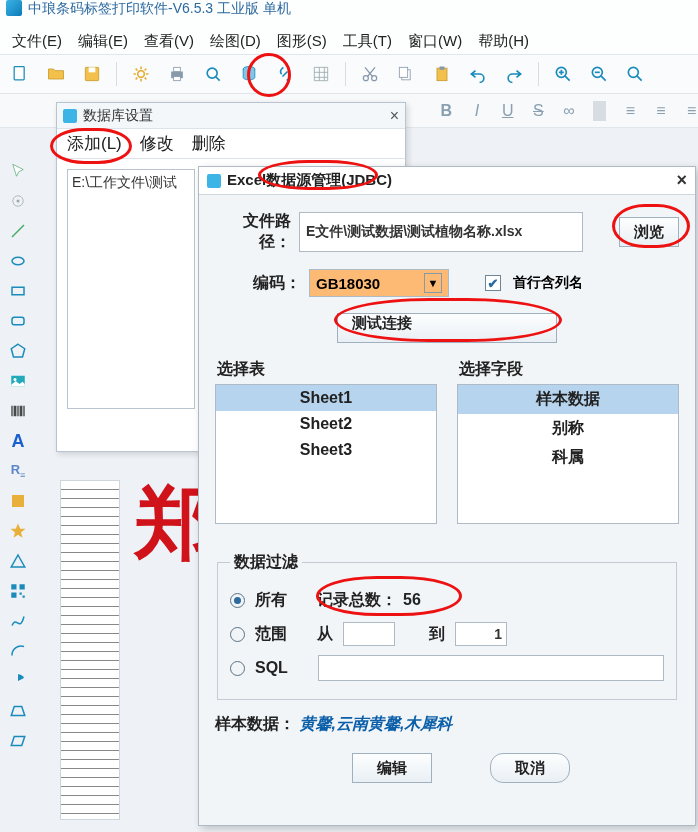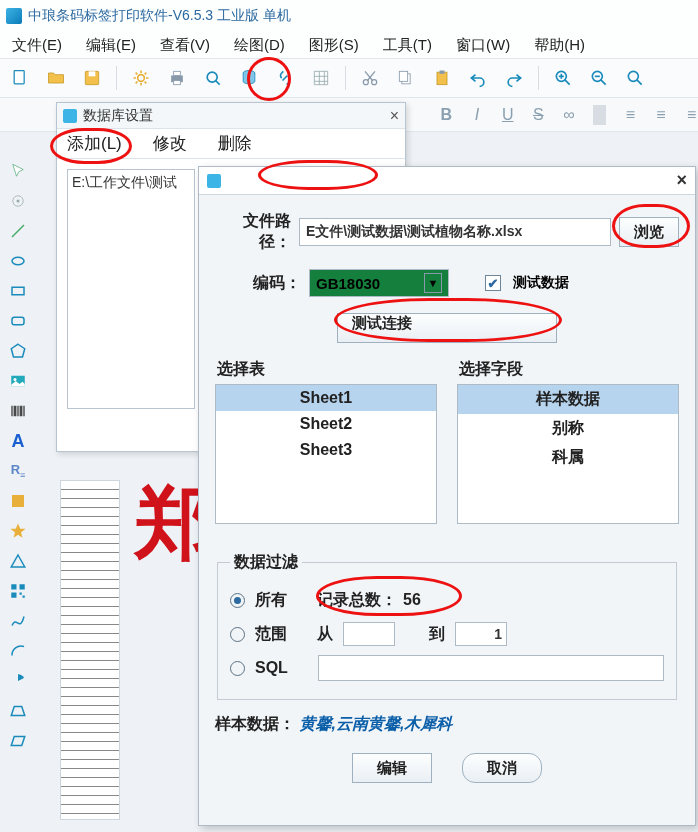--- a/index.html
+++ b/index.html
@@ -1,23 +1,23 @@
 <!DOCTYPE html>
 <html><head>
 <meta charset="utf-8">
 <style>
   * { box-sizing: border-box; font-family: "Microsoft YaHei", SimSun, sans-serif; }
   body { margin: 0; padding: 0; width: 698px; height: 832px; background: #eef2f6; overflow: hidden; position: relative; font-size: 14px; }
 
   
-  .titlebar { height: 28px; background: #fdfefe; display: flex; align-items: center; padding: 16px 6px; color: #2c6aa0; font-size: 14px; }
+  .titlebar { height: 28px; background: #fdfefe; display: flex; padding: 0 6px; color: #2c6aa0; font-size: 14px; }
   .titlebar .app-icon { width: 16px; height: 16px; background: linear-gradient(135deg,#3cb4e6,#0b7bb8); border-radius: 2px; margin-right: 6px; }
 
   
-  .menubar { height: 26px; background: #fdfefe; display: flex; align-items: center; padding: 0 6px; font-size: 15px; color: #222; gap: 12px; }
+  .menubar { height: 26px; background: #fdfefe; display: flex; align-items: center; padding: 0 6px; font-size: 15px; color: #222; gap: 4px; }
   .menubar span { padding: 2px 6px; cursor: default; }
 
   
   .toolbar { height: 40px; background: #f9fbfd; border-top: 1px solid #dfe6ec; border-bottom: 1px solid #dfe6ec; display: flex; align-items: center; padding: 0 8px; gap: 12px; position: relative; }
   .toolbar .tbtn { width: 24px; height: 24px; display: flex; align-items: center; justify-content: center; position: relative; }
   .toolbar svg { width: 20px; height: 20px; }
   .sep { width: 1px; height: 24px; background: #d7dde3; }
 
   .red-circle { position: absolute; border: 3px solid #e11; border-radius: 50%; pointer-events: none; }
 
@@ -37,36 +37,36 @@
   }
 
   
   .watermark { position: absolute; left: 135px; top: 470px; font-size: 80px; color: #d0121b; font-family: "KaiTi", serif; font-weight: bold; }
 
   
   .dlg1 { position: absolute; left: 56px; top: 102px; width: 350px; height: 350px; background: #fff; border: 1px solid #b8c4cf; box-shadow: 2px 2px 6px rgba(0,0,0,.15); }
   .dlg1-title { height: 26px; background: #f3f7fa; display: flex; align-items: center; padding: 0 6px; font-size: 14px; color: #333; border-bottom: 1px solid #dce3e9; }
   .dlg1-title .close { margin-left: auto; font-size: 16px; color: #555; }
   .dlg1-title .ticon { width: 14px; height: 14px; background: #3cb4e6; border-radius: 2px; margin-right: 6px; }
-  .dlg1-tabs { height: 30px; display: flex; align-items: center; gap: 31px; padding: 0 10px; font-size: 17px; color: #222; border-bottom: 1px solid #dce3e9; }
+  .dlg1-tabs { height: 30px; display: flex; align-items: center; gap: 18px; padding: 0 10px; font-size: 17px; color: #222; border-bottom: 1px solid #dce3e9; }
   .dlg1-body { padding: 10px; }
   .pathbox { width: 128px; height: 240px; border: 1px solid #b8c4cf; background: #fff; padding: 4px; font-size: 14px; color: #333; }
 
   
   .dlg2 { position: absolute; left: 198px; top: 166px; width: 498px; height: 660px; background: #f1f5f8; border: 1px solid #aebac5; box-shadow: 3px 3px 8px rgba(0,0,0,.2); }
   .dlg2-title { height: 28px; background: #fff; display: flex; align-items: center; padding: 0 8px; font-size: 15px; font-weight: bold; color: #222; border-bottom: 1px solid #cfd7de; }
   .dlg2-title .close { margin-left: auto; font-size: 18px; color: #333; }
   .dlg2-title .ticon { width: 14px; height: 14px; background: #3cb4e6; border-radius: 2px; margin-right: 6px; }
   .dlg2-body { padding: 16px 16px 10px 16px; position: relative; font-weight: bold; }
 
   .row { display: flex; align-items: center; margin-bottom: 16px; gap: 8px; }
   .lbl { width: 76px; text-align: right; font-size: 16px; color: #222; }
-  .txtinput { flex: 1; height: 28px; border: 1px solid #aebac5; background: #fff; padding: 0 6px; font-size: 14px; color: #333; display: flex; align-items: center; overflow: hidden; white-space: nowrap; }
-  .btn { height: 30px; padding: 0 14px; border: 1px solid #9fb1c0; background: linear-gradient(#fdfefe,#e9eff4); font-size: 15px; color: #222; display: inline-flex; align-items: center; justify-content: center; cursor: pointer; }
-  .select { width: 140px; height: 28px; border: 1px solid #aebac5; background: #15803d; display: flex; align-items: center; padding: 0 6px; font-size: 15px; position: relative; }
+  .txtinput { flex: 1; height: 40px; border: 1px solid #aebac5; background: #fff; padding: 0 6px; font-size: 14px; color: #333; display: flex; align-items: center; overflow: hidden; white-space: nowrap; }
+  .btn { height: 30px; padding: 0 14px; border: 1px solid #9fb1c0; background: linear-gradient(#fdfefe,#e9eff4); font-size: 15px; color: #222; display: inline-flex; align-items: center; justify-content: center; cursor: pointer; margin-left: 28px; }
+  .select { width: 140px; height: 28px; border: 1px solid #aebac5; background: #fdba74; display: flex; align-items: center; padding: 0 6px; font-size: 15px; position: relative; }
   .select .arrow { margin-left: auto; border: 1px solid #89a; width: 18px; height: 20px; display: flex; align-items: center; justify-content: center; font-size: 11px; }
   .chk { width: 16px; height: 16px; border: 1px solid #6f8699; background: #fff; display: inline-flex; align-items: center; justify-content: center; font-size: 13px; color: #2c6aa0; margin-right: 4px; }
 
   .widebtn { width: 220px; margin: 0 auto; display: block; }
 
   .listpair { display: flex; gap: 20px; margin-top: 6px; }
   .listcol { flex: 1; }
   .listcol .colhdr { font-size: 16px; color: #222; margin-bottom: 4px; padding-left: 2px; }
   .listbox { height: 140px; border: 1px solid #aebac5; background: #fff; overflow: hidden; }
   .listbox .item { padding: 4px 8px; font-size: 16px; color: #222; text-align: center; }
@@ -354,20 +354,21 @@
     <div class="pathbox">
       <span>E:\工作文件\测试</span>
     </div>
   </div>
 </div>
 <div class="red-oval" style="left:50px; top:128px; width:82px; height:36px;"></div>
 
 <div class="dlg2">
   <div class="dlg2-title">
     <div class="ticon"></div>
+    <span>Excel数据源管理(JDBC)</span>
     <span class="close">×</span>
   </div>
   <div class="dlg2-body">
 
     <div class="row">
       <span class="lbl">文件路径：</span>
       <div class="txtinput">
           <span>E文件\测试数据\测试植物名称.xlsx</span>
         </div>
       <div class="btn">
@@ -376,21 +377,21 @@
     </div>
 
     <div class="row" style="padding-left:30px;">
       <span class="lbl" style="width:56px;">编码：</span>
       <div class="select">
         <span>GB18030</span>
         <span class="arrow">▼</span>
       </div>
       <div style="width:20px;"></div>
       <span class="chk">✔</span>
-      <span>测试数据</span>
+      <span>首行含列名</span>
     </div>
 
     <div class="row" style="justify-content:center; margin-top:6px;">
       <div class="btn widebtn"><span>测试连接</span></div>
     </div>
 
     <div class="listpair">
       <div class="listcol">
         <div class="colhdr">选择表</div>
         <div class="listbox">

